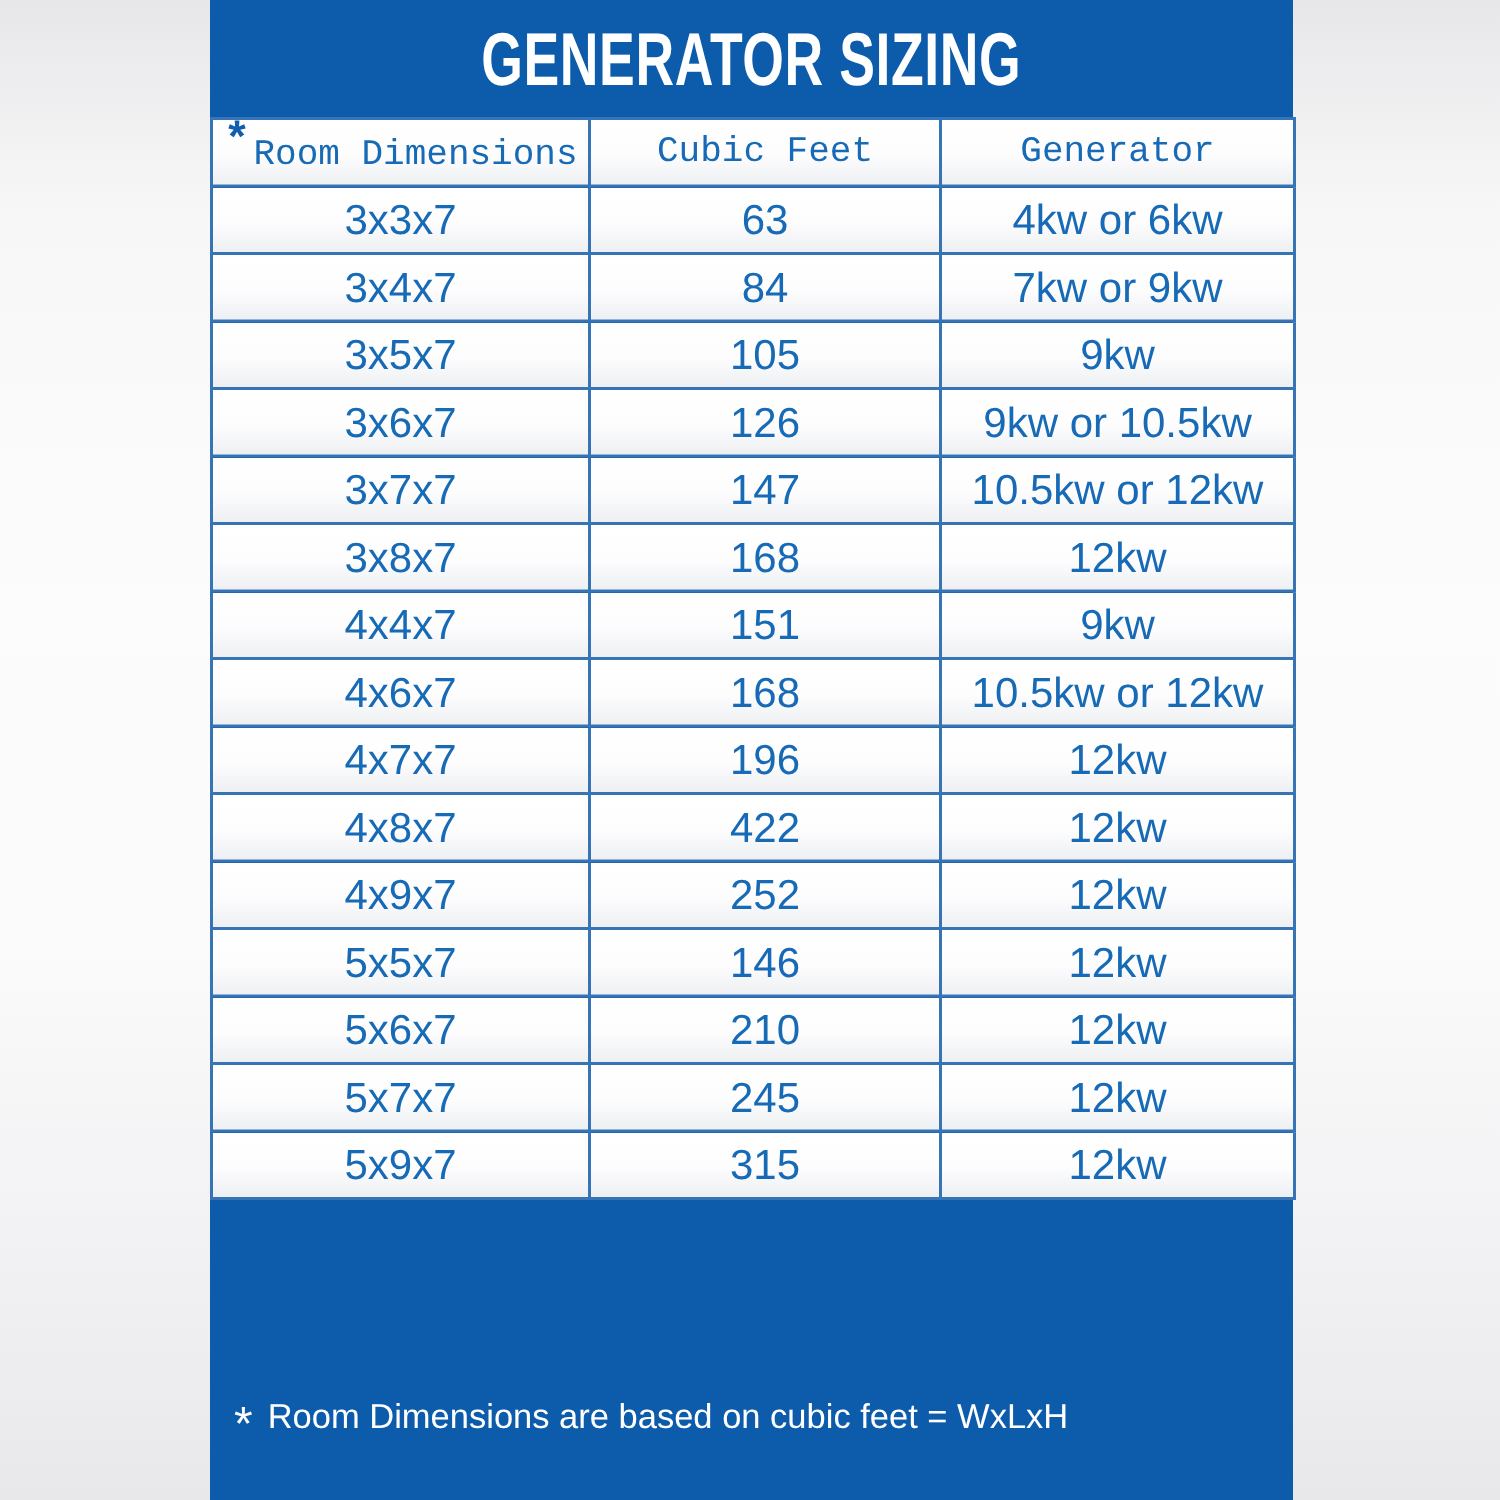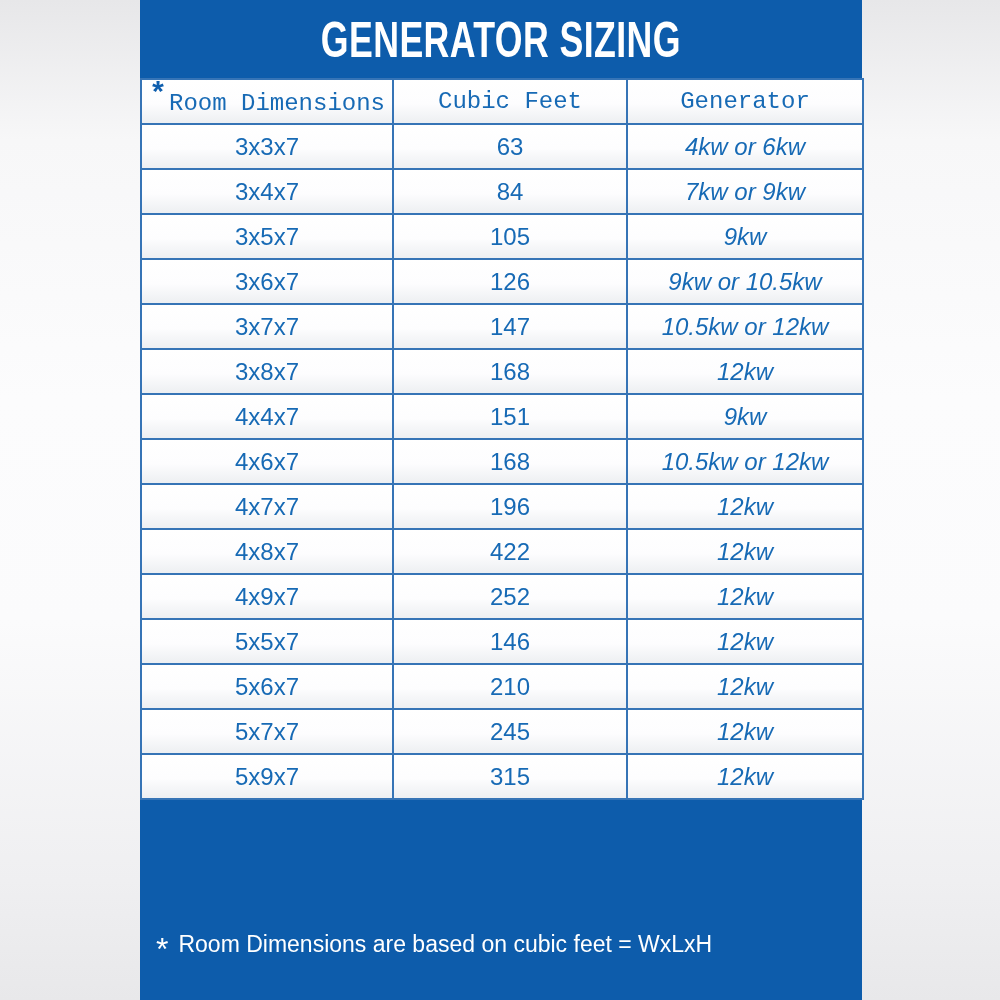--- a/index.html
+++ b/index.html
@@ -32,30 +32,30 @@
     width:722px;border-collapse:collapse;table-layout:fixed;
   }
   table.sizing col.c1{width:252px;}
   table.sizing col.c2{width:234px;}
   table.sizing col.c3{width:236px;}
   table.sizing th,table.sizing td{
     height:45px;box-sizing:border-box;
     border:2px solid var(--border-blue);
     background:linear-gradient(180deg,var(--row-grad-top) 0%,#fdfdfe 55%,var(--row-grad-bottom) 100%);
     color:var(--text-blue);
-    font-size:24px;text-align:center;vertical-align:middle;
+    font-size:28px;text-align:center;vertical-align:middle;
     padding:0;font-weight:normal;
     overflow:hidden;white-space:nowrap;
   }
   table.sizing th{font-size:24px;font-family:Liberation Mono, monospace;}
   th .hdr-ast{
     font-size:30px;font-weight:bold;position:relative;top:-7px;margin-right:2px;
     color:#0f5fae;
   }
-  td.gen-cell{padding-top:9px;font-style:italic;}
+  td.gen-cell{padding-top:9px;}
   .footer-band{
     position:absolute;left:140px;top:888px;width:722px;height:112px;
     background:var(--panel-blue);
     display:flex;align-items:center;
     padding-left:16px;box-sizing:border-box;
     color:#ffffff;font-size:23px;
   }
   .footer-band .fn-ast{
     font-size:32px;line-height:0;position:relative;top:5px;margin-right:10px;
   }

